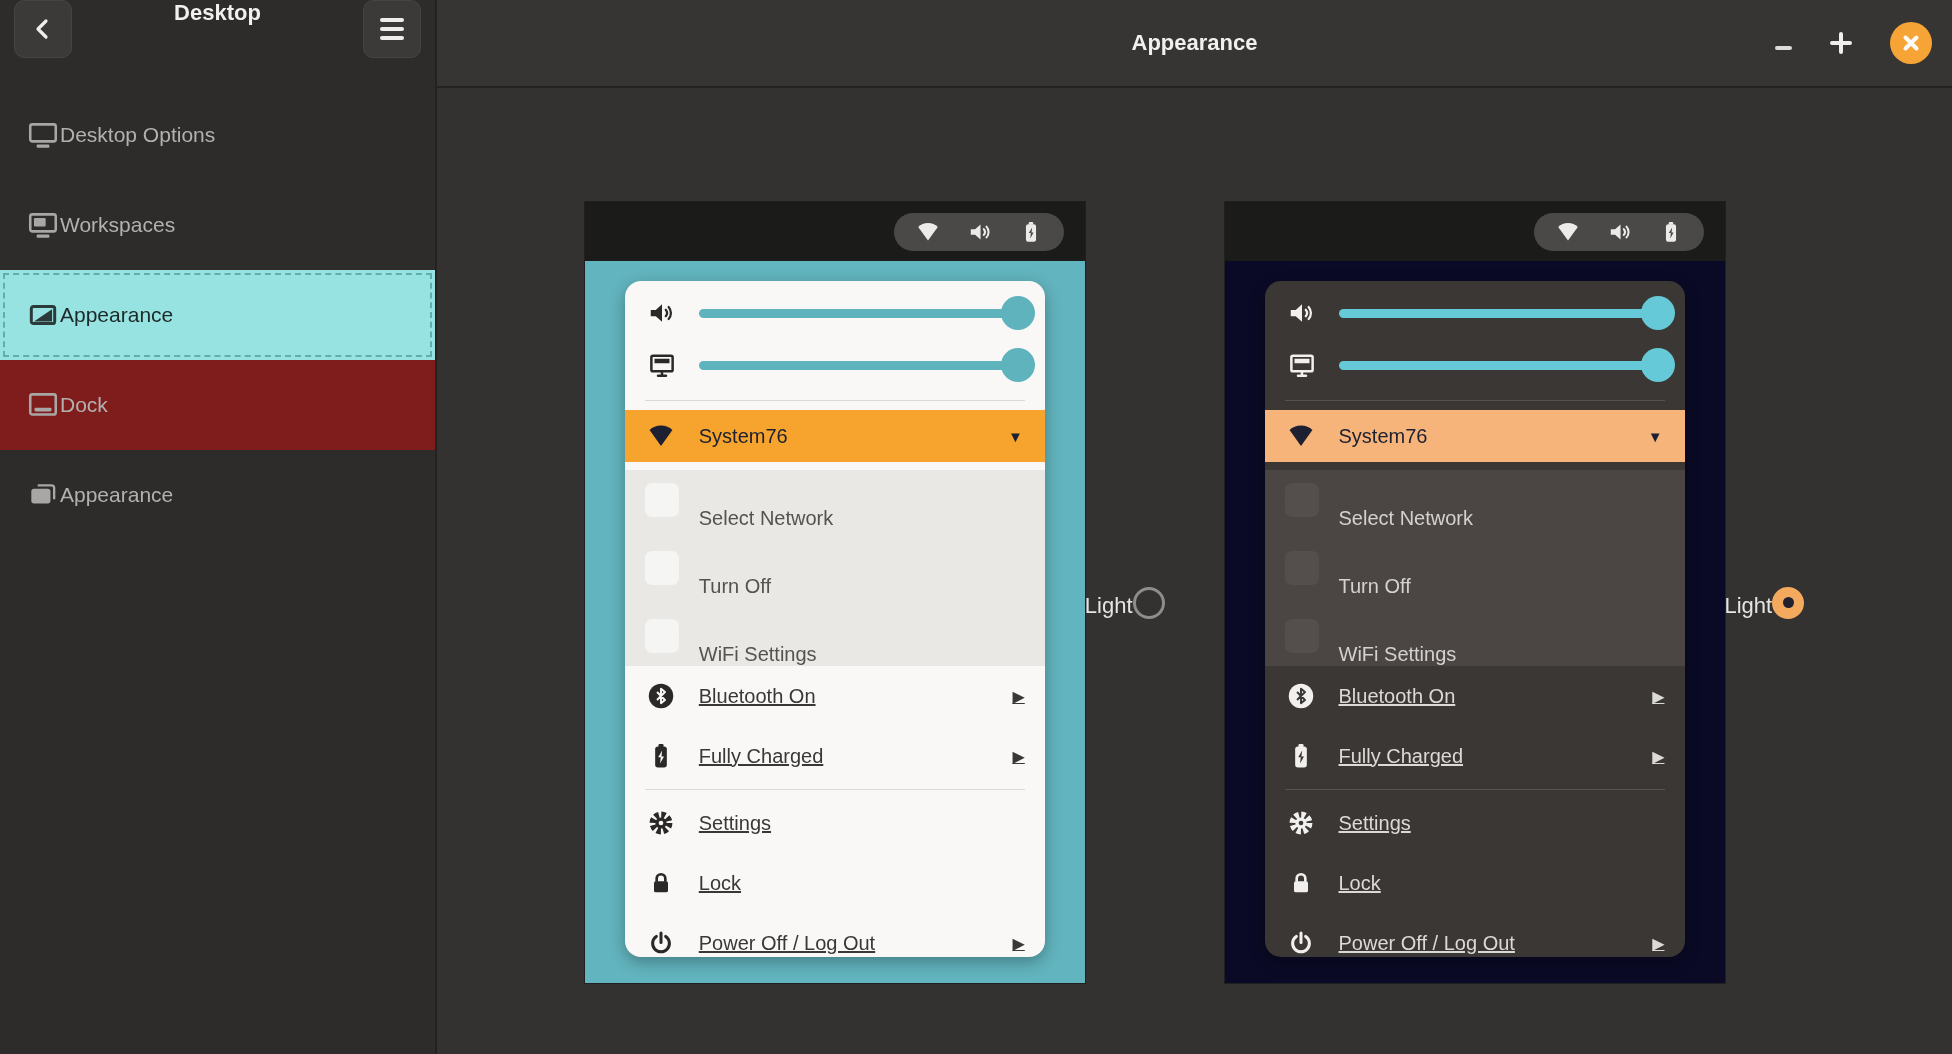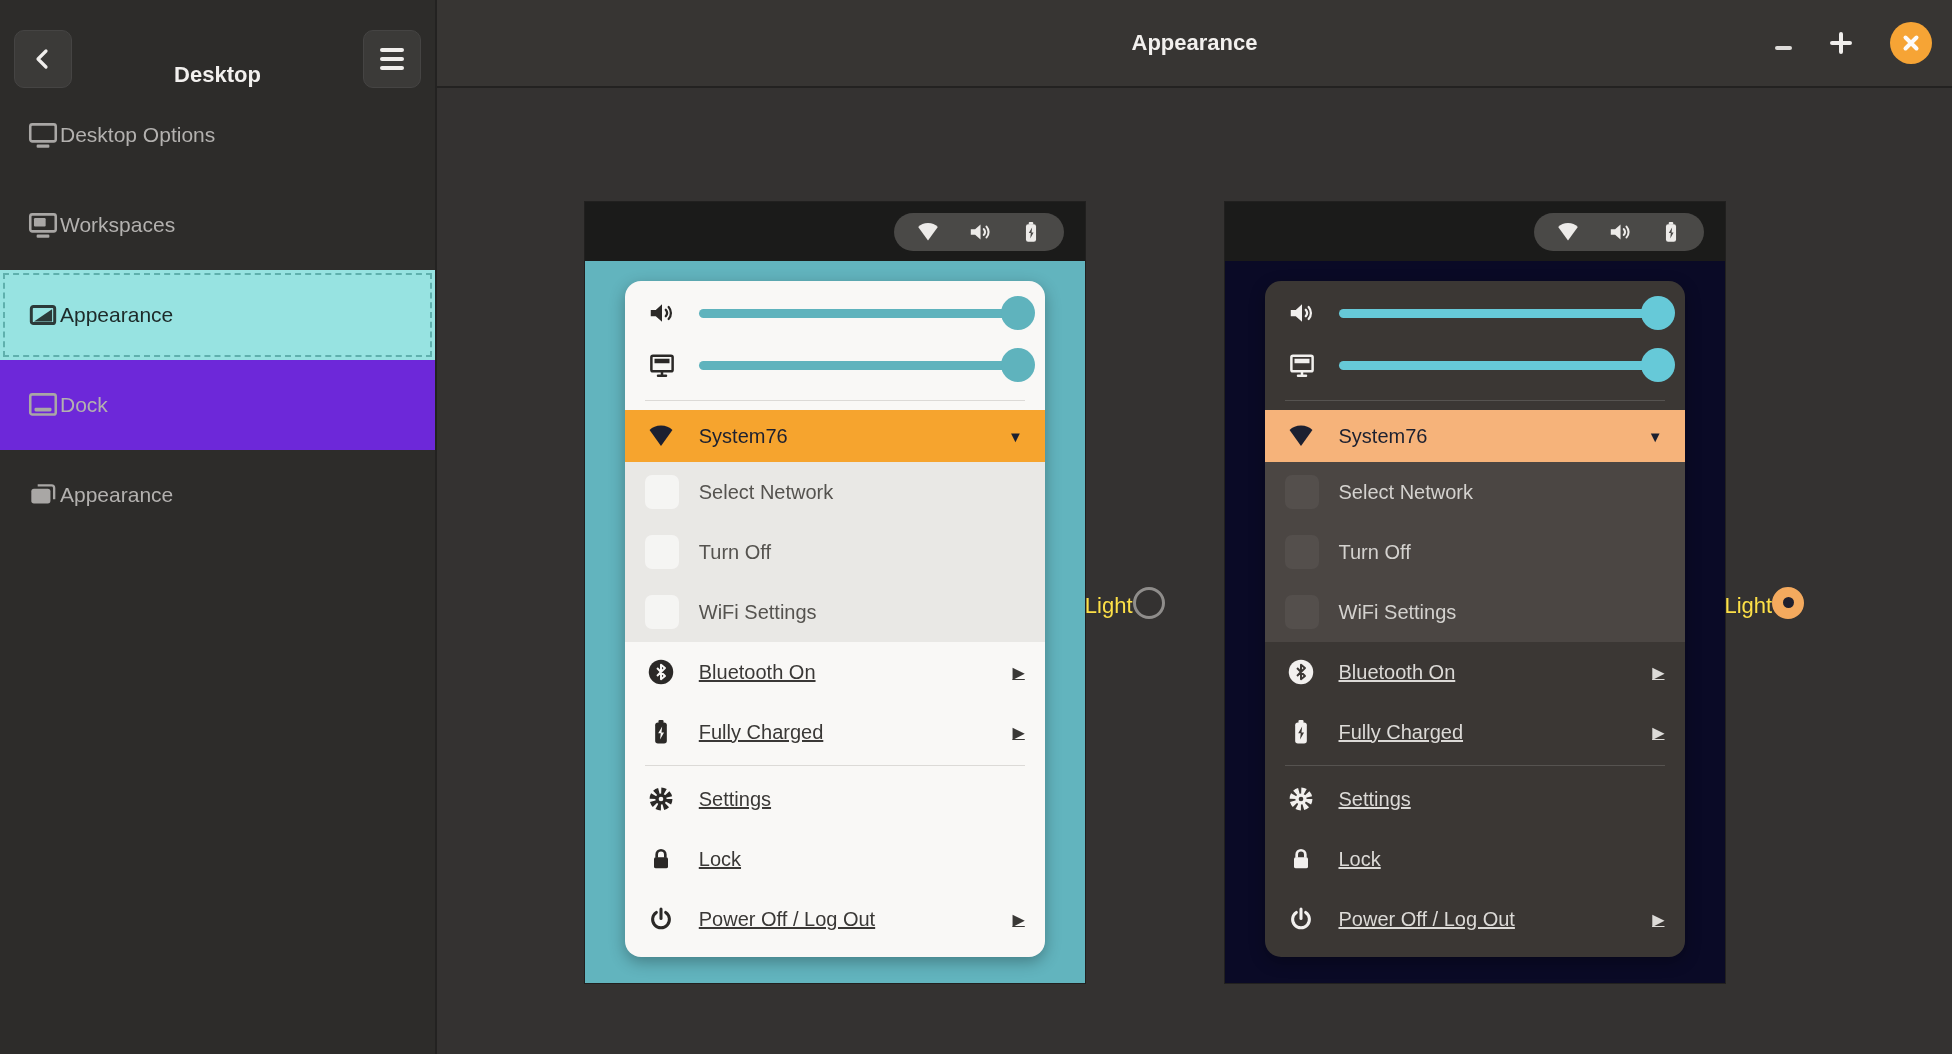--- a/index.html
+++ b/index.html
@@ -6,30 +6,30 @@
   html,body { width:1952px; height:1054px; }
   body {
     font-family:"Liberation Sans","DejaVu Sans",sans-serif;
     background:#343231; color:#e8e6e4; display:flex; overflow:hidden;
     -webkit-font-smoothing:antialiased;
   }
   svg { display:block; }
 
   
   .sidebar { width:437px; flex:none; background:#2d2c2a; border-right:2px solid #232221; display:flex; flex-direction:column; }
-  .sidebar-header { height:88px; flex:none; display:flex; align-items:flex-end; justify-content:space-between; padding:0 14px; }
+  .sidebar-header { height:88px; flex:none; display:flex; align-items:flex-start; justify-content:space-between; padding:0 14px; }
   .icon-btn { width:58px; height:58px; border-radius:10px; background:#3b3a38; border:1px solid #454443; display:flex; align-items:center; justify-content:center; cursor:pointer; }
   .sidebar-title { font-size:22px; font-weight:bold; color:#f2f0ee; }
   .hamburger { display:flex; flex-direction:column; gap:5px; }
   .hamburger span { width:24px; height:4px; border-radius:2px; background:#f0eeec; }
 
   .side-list { padding-top:2px; }
   .side-item { height:90px; display:flex; align-items:center; padding-left:26px; color:#b3b1af; font-size:21px; cursor:pointer; }
   .side-item .s-icon { color:#a9a7a5; flex:none; }
-  .side-item.hovered { background:#6d28d9; }
+  .side-item.hovered { background:#7f1d1d; }
   .side-item.selected { background:#97e3e1; color:#1d2a29; outline:2px dashed #5fb0ad; outline-offset:-5px; }
   .side-item.selected .s-icon { color:#2c3a39; }
 
   
   .main { flex:1; display:flex; flex-direction:column; }
   .titlebar { height:88px; flex:none; background:#373533; border-bottom:2px solid #232221; position:relative; display:flex; align-items:center; justify-content:center; }
   .page-title { font-size:22px; font-weight:bold; color:#f2f0ee; }
   .win-controls { position:absolute; right:20px; top:0; height:100%; display:flex; align-items:center; gap:36px; }
   .win-btn { background:none; border:none; cursor:pointer; display:flex; align-items:center; justify-content:center; }
   .win-min span { display:block; width:17px; height:4px; border-radius:2px; background:#dedcda; margin-top:10px; }
@@ -60,28 +60,28 @@
   .track { position:relative; flex:1; height:9px; margin-left:22px; background:var(--slider); border-radius:5px; }
   .knob { position:absolute; right:-4px; top:50%; transform:translateY(-50%); width:34px; height:34px; border-radius:50%; background:var(--slider); }
   .mdivider { height:1px; background:var(--divider); margin:9px 20px; }
   .mdivider.tight { margin:3px 20px; }
 
   .net-row { height:52px; background:var(--accent); color:#1c2030; display:flex; align-items:center; padding:0 22px; }
   .net-row .micon { color:#1c2030; margin-right:24px; width:28px; height:28px; }
   .net-caret { margin-left:auto; font-size:15px; color:#1c2030; }
 
   .submenu { background:var(--sub-bg); }
-  .sub-row { height:60px; display:flex; align-items:center; padding-left:74px; color:var(--sub-fg); position:relative; }
+  .sub-row { height:60px; display:flex; align-items:flex-end; padding-left:74px; color:var(--sub-fg); position:relative;margin-top:8px; }
   .sub-row::before { content:""; position:absolute; left:20px; top:13px; width:34px; height:34px; border-radius:7px; background:var(--sub-ghost); }
 
   .menu-row { height:60px; display:flex; align-items:center; padding:0 20px 0 22px;text-decoration:underline; }
   .menu-row .micon { width:28px; height:28px; margin-right:24px; }
   .row-arrow { margin-left:auto; font-size:16px; color:var(--menu-fg); }
 
-  .theme-label { margin-top:26px; font-size:22px; color:#fde047; }
+  .theme-label { margin-top:26px; font-size:22px; color:#e5e5e5; }
   .radio { margin-top:20px; width:32px; height:32px; border-radius:50%; border:3px solid #8f8d8b; cursor:pointer; position:relative; }
   .radio.checked { background:#f4aa5e; border-color:#f4aa5e; }
   .radio.checked::after { content:""; position:absolute; inset:0; margin:auto; width:11px; height:11px; border-radius:50%; background:#20202e; }
 </style>
 </head>
 <body>
 
 <aside class="sidebar">
   <div class="sidebar-header">
     <button class="icon-btn">

